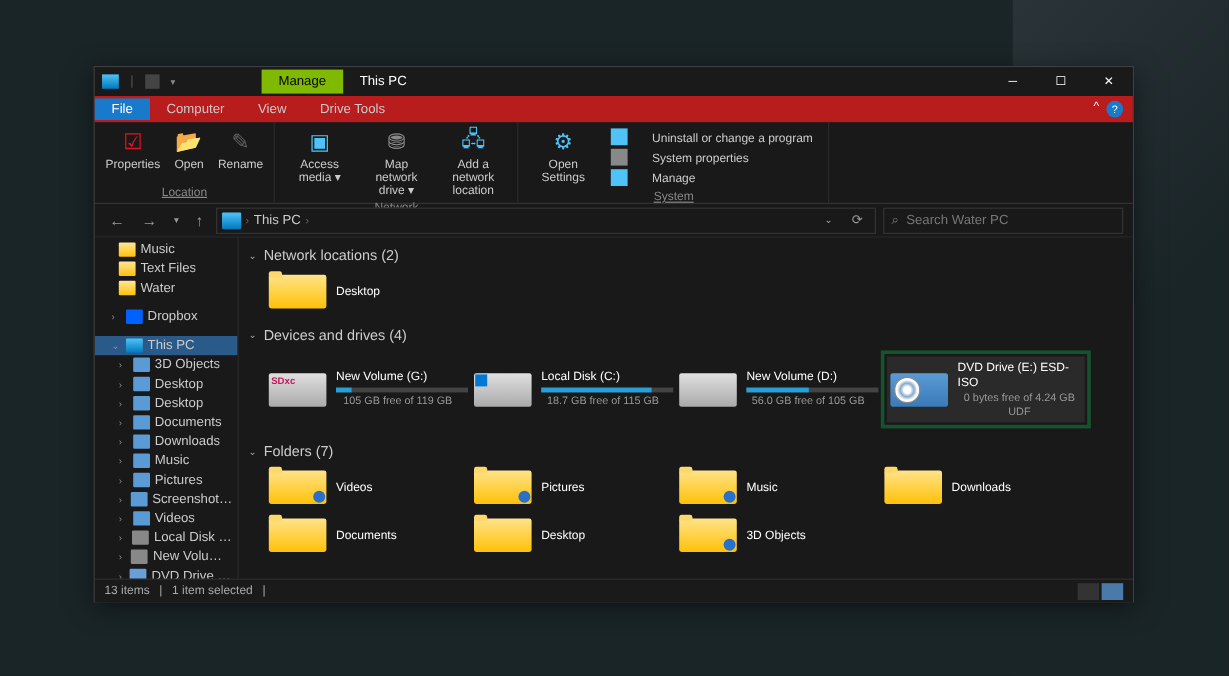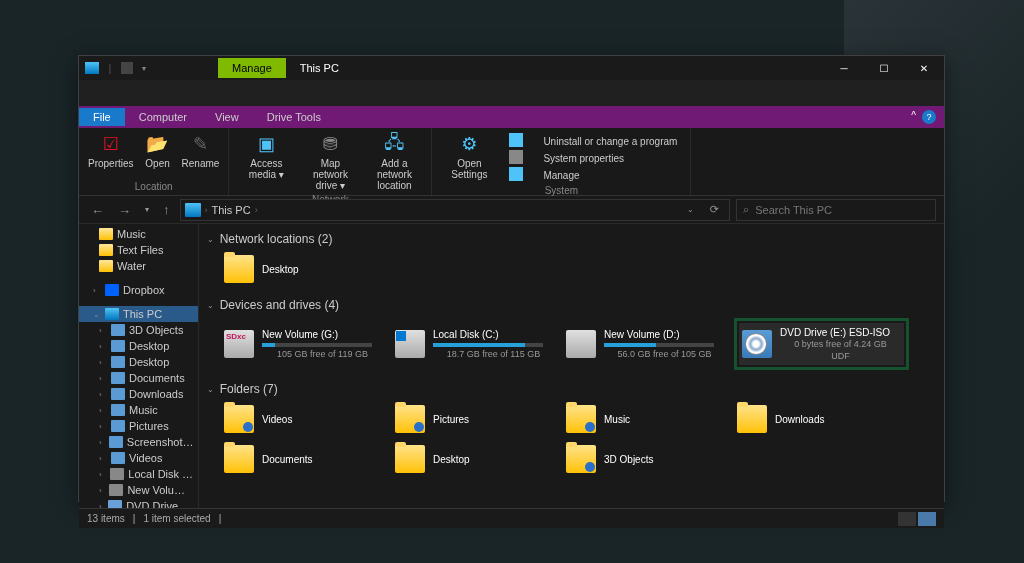--- a/index.html
+++ b/index.html
@@ -6,28 +6,28 @@
 body{background:#1a2528;width:1024px;height:563px;overflow:hidden;position:relative;}
 body::after{content:"";position:absolute;top:0;right:0;width:180px;height:563px;background:linear-gradient(135deg,#2a3438 0%,#1a2528 50%);z-index:-1;}
 .window{position:absolute;left:78px;top:55px;width:867px;height:447px;background:#202020;border:1px solid #404040;box-shadow:0 4px 20px rgba(0,0,0,.5);}
 .titlebar{height:24px;background:#1a1a1a;display:flex;align-items:center;color:#fff;font-size:11px;}
 .titlebar-icons{display:flex;gap:3px;padding:0 6px;align-items:center;}
 .titlebar-icons span{width:16px;height:16px;display:flex;align-items:center;justify-content:center;}
 .tab-manage{background:#7fba00;color:#000;padding:4px 14px;font-size:11px;margin-left:60px;}
 .tab-thispc{color:#fff;padding:4px 14px;font-size:11px;}
 .winctrls{margin-left:auto;display:flex;}
 .winctrls span{width:40px;height:24px;display:flex;align-items:center;justify-content:center;color:#fff;font-size:10px;cursor:pointer;}
-.menubar{height:22px;background:#701a75;display:flex;align-items:center;font-size:11px;margin-top:26px;}
+.menubar{height:22px;background:#b91c1c;display:flex;align-items:center;font-size:11px;}
 .menubar .file{background:#1979ca;color:#fff;padding:3px 14px;}
 .menubar .tab{color:#ccc;padding:3px 14px;cursor:pointer;}
 .menubar .help{margin-left:auto;padding:0 8px;color:#fff;display:flex;gap:6px;}
 .ribbon{height:68px;background:#191919;display:flex;border-bottom:1px solid #333;}
 .rgroup{display:flex;flex-direction:column;border-right:1px solid #2a2a2a;padding:2px 6px;}
 .rgroup-items{display:flex;gap:2px;flex:1;}
-.rgroup-label{text-align:center;font-size:10px;color:#888;padding:1px 0;}
+.rgroup-label{text-align:center;font-size:10px;color:#888;padding:1px 0;text-decoration:underline;}
 .ritem{display:flex;flex-direction:column;align-items:center;justify-content:flex-start;padding:2px 3px;color:#ccc;font-size:10px;text-align:center;cursor:pointer;min-width:38px;}
 .ritem .ico{width:24px;height:24px;margin-bottom:2px;display:flex;align-items:center;justify-content:center;font-size:18px;}
 .ritem .lbl{line-height:1.1;max-width:56px;}
 .rlist{display:flex;flex-direction:column;padding:2px 4px;gap:1px;}
 .rlist-item{display:flex;align-items:flex-end;gap:20px;color:#ccc;font-size:10px;padding:1px 3px;cursor:pointer;}
 .rlist-item .sico{width:14px;height:14px;}
 .addrbar{height:28px;background:#191919;display:flex;align-items:center;padding:0 8px;gap:6px;border-bottom:1px solid #2a2a2a;}
 .navbtn{color:#999;font-size:13px;padding:0 4px;cursor:pointer;}
 .breadcrumb{flex:1;background:#191919;border:1px solid #333;height:22px;display:flex;align-items:center;padding:0 4px;color:#ccc;font-size:11px;gap:4px;}
 .bc-ico{width:16px;height:14px;background:linear-gradient(#4fc3f7,#0277bd);border-radius:1px;}
@@ -46,21 +46,21 @@
 .fico.dk{background:#5a9bd5;}
 .fico.hd{background:#888;}
 .fico.cd{background:#6aa0d8;}
 .sb-item span{overflow:hidden;text-overflow:ellipsis;}
 .content{flex:1;background:#191919;overflow-y:auto;padding:4px 8px;color:#ccc;font-size:11px;}
 .section-hdr{display:flex;align-items:center;gap:6px;padding:4px 0;color:#ccc;font-size:12px;}
 .section-hdr .chev{font-size:8px;color:#999;}
 .grid{display:flex;flex-wrap:wrap;gap:6px;padding:2px 0 8px 14px;}
 .item{display:flex;align-items:center;gap:8px;width:165px;padding:3px;cursor:pointer;}
 .item.wide{width:165px;}
-.item-ico{width:30px;height:28px;flex-shrink:0;position:relative;}
+.item-ico{width:48px;height:28px;flex-shrink:0;position:relative;}
 .item-ico.folder{background:linear-gradient(#ffe38a,#ffc107);border-radius:2px;}
 .item-ico.folder::before{content:"";position:absolute;top:-3px;left:0;width:11px;height:5px;background:#ffd76a;border-radius:2px 2px 0 0;}
 .item-ico.drive{background:linear-gradient(#e0e0e0,#aaa);border-radius:2px;}
 .item-ico.dvd{background:linear-gradient(#5a9bd5,#3a7ab8);border-radius:2px;}
 .item-ico.sd{background:linear-gradient(#e0e0e0,#aaa);border-radius:2px;}
 .item-txt{flex:1;min-width:0;font-size:10px;line-height:1.3;}
 .item-name{color:#fff;}
 .item-sub{color:#999;font-size:9px;text-align:center;}
 .bar{height:4px;background:#444;margin:2px 0;width:110px;}
 .bar-fill{height:100%;background:#26a0da;}
@@ -171,21 +171,21 @@
       <div class="bc-ico"></div>
       <span class="sep">›</span>
       <span>This PC</span>
       <span class="sep">›</span>
       <span style="flex:1"></span>
       <span class="bc-ctrl" style="font-size:8px;">⌄</span>
       <span class="bc-ctrl">⟳</span>
     </div>
     <div class="search">
       <span style="margin-right:6px;">⌕</span>
-      <span>Search This PC</span>
+      <span>Search Water PC</span>
     </div>
   </div>
 
   <div class="body">
     <div class="sidebar">
       <div class="sb-item l2">
           <div class="fico"></div>
           <span>Music</span>
         </div>
       <div class="sb-item l2">

